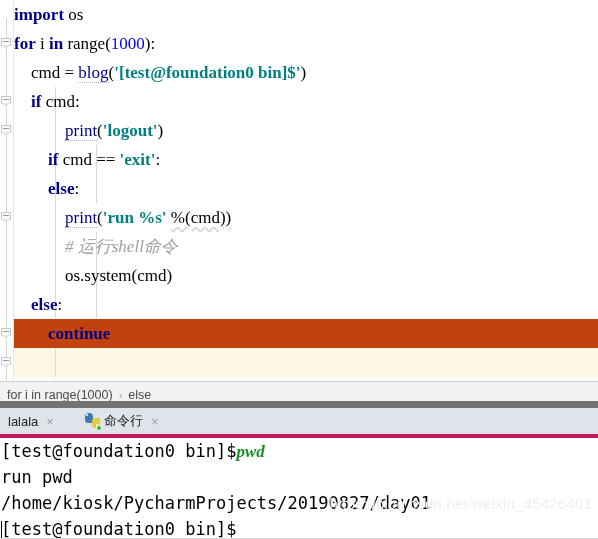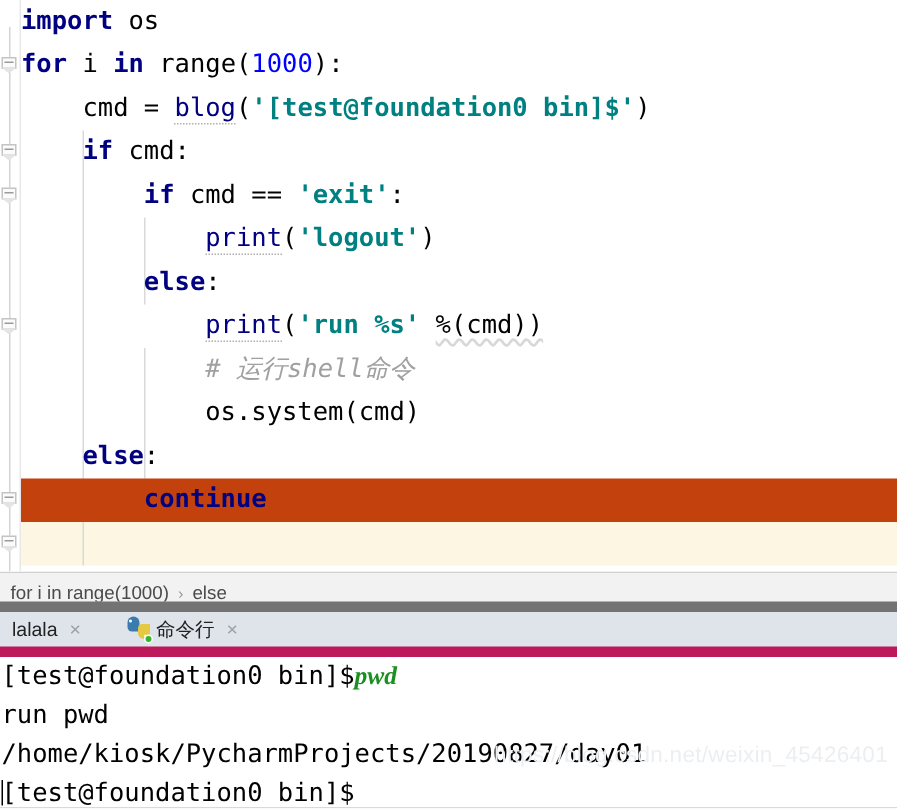--- a/index.html
+++ b/index.html
@@ -71,20 +71,21 @@
     left: 14px; right: 0; top: 0; bottom: 0;
     z-index: 2;
   }
   .line {
     position: relative;
     height: 29px;
     line-height: 29px;
     font-size: 17px;
     white-space: pre;
     color: #000000;
+    font-family: Liberation Serif, serif;
   }
   .line.hl {
     background: #c2410c;
   }
   .hl-band {
     position: absolute;
     left: 0; right: 0;
     height: 29px;
     background: #fdf6e3;
     z-index: 1;
@@ -130,21 +131,21 @@
     color: #9a9a9a;
     padding: 0 6px;
     font-size: 11px;
   }
   .bc-item { display: inline; }
 
   
   .tabbar {
     height: 30px;
     background: #dfe3ea;
-    border-bottom: 7px solid #be185d;
+    border-bottom: 4px solid #be185d;
     display: flex;
     align-items: center;
     padding-left: 6px;
     box-sizing: border-box;
     font-family: "Liberation Sans", sans-serif;
   }
   .tab {
     display: flex;
     align-items: center;
     height: 30px;
@@ -284,22 +285,22 @@
   <div class="indent-guides">
       <div class="iguide" style="left: 41px; top: 87px; height: 290px;"></div>
       <div class="iguide" style="left: 82px; top: 145px; height: 58px;"></div>
       <div class="iguide" style="left: 82px; top: 232px; height: 87px;"></div>
     </div>
   <div class="code-area">
       <div class="line"><span></span><span class="kw">import</span><span class="plain"> </span><span class="plain">os</span></div>
       <div class="line"><span></span><span class="kw">for</span><span class="plain"> i </span><span class="kw">in</span><span class="plain"> range(</span><span class="num">1000</span><span class="plain">):</span></div>
       <div class="line"><span>    </span><span class="plain">cmd = </span><span class="fn">blog</span><span class="plain">(</span><span class="str">'[test@foundation0 bin]$'</span><span class="plain">)</span></div>
       <div class="line"><span>    </span><span class="kw">if</span><span class="plain"> cmd:</span></div>
+      <div class="line"><span>            </span><span class="fn">print</span><span class="plain">(</span><span class="str">'logout'</span><span class="plain">)</span></div>
       <div class="line"><span>        </span><span class="kw">if</span><span class="plain"> cmd == </span><span class="str">'exit'</span><span class="plain">:</span></div>
-      <div class="line"><span>            </span><span class="fn">print</span><span class="plain">(</span><span class="str">'logout'</span><span class="plain">)</span></div>
       <div class="line"><span>        </span><span class="kw">else</span><span class="plain">:</span></div>
       <div class="line"><span>            </span><span class="fn">print</span><span class="plain">(</span><span class="str">'run %s'</span><span class="plain"> </span><span class="wavy">%(cmd))</span></div>
       <div class="line"><span>            </span><span class="cmt"># 运行shell命令</span></div>
       <div class="line"><span>            </span><span class="plain">os.system(cmd)</span></div>
       <div class="line"><span>    </span><span class="kw">else</span><span class="plain">:</span></div>
       <div class="line hl"><span>        </span><span class="kw">continue</span></div>
     </div>
 <div class="hl-band" style="top: 348px;"></div>
   </div>
 

